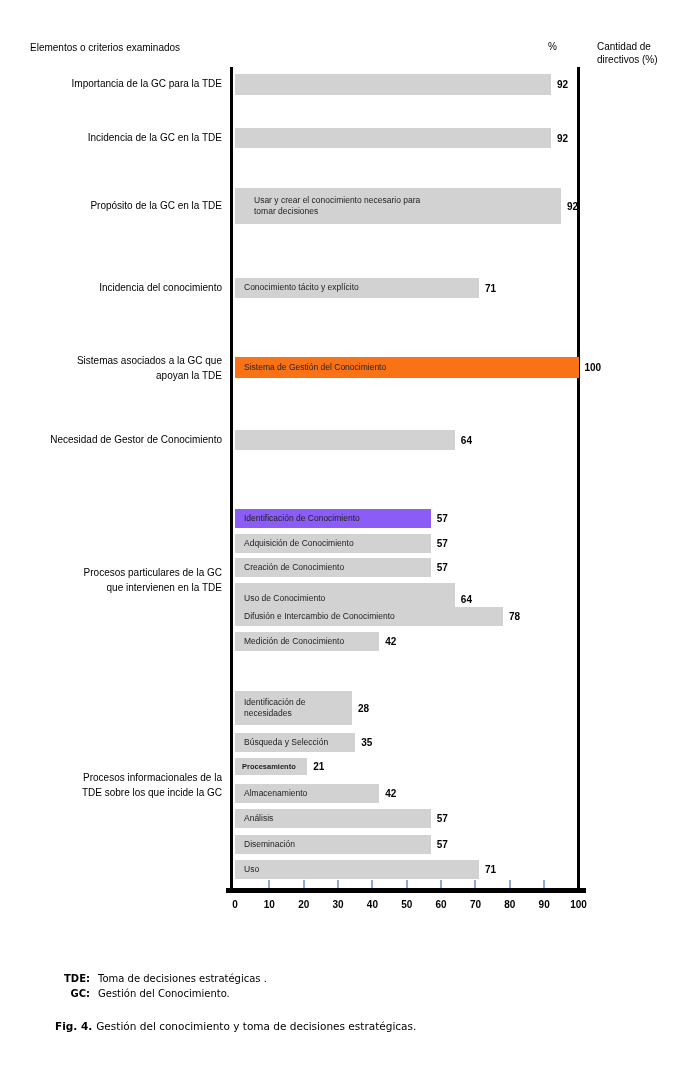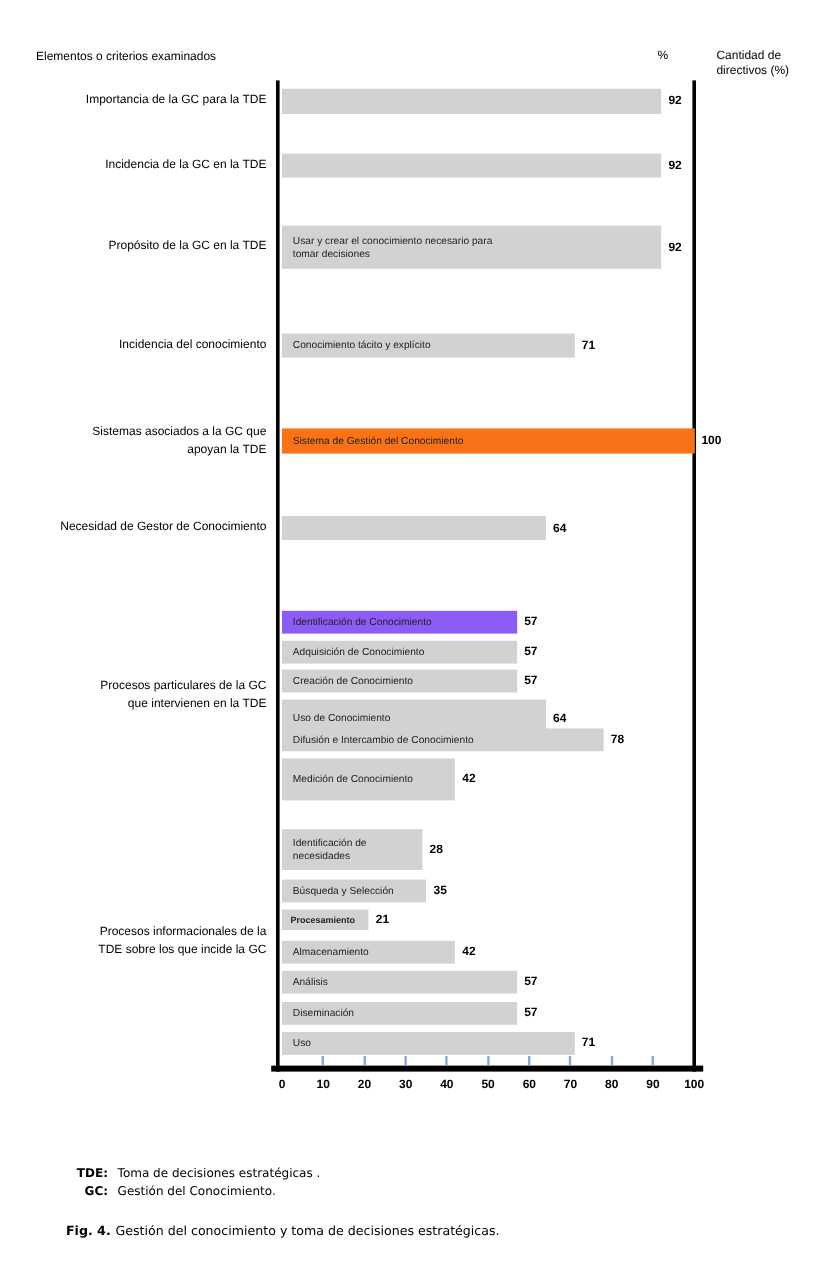--- a/index.html
+++ b/index.html
@@ -51,21 +51,21 @@
     <div class="hline" style="background: rgb(0, 0, 0);"></div>
   <div class="bar-row" style="top: 74px; height: 21px;">
         <div class="bar" style="width: 316.02px; background: rgb(210, 210, 210);"></div>
         <div class="bar-value">92</div>
       </div>
       <div class="bar-row" style="top: 128px; height: 20px;">
         <div class="bar" style="width: 316.02px; background: rgb(210, 210, 210);"></div>
         <div class="bar-value">92</div>
       </div>
       <div class="bar-row" style="top: 188px; height: 36px;">
-        <div class="bar" style="width: 316.02px; background: rgb(210, 210, 210);">
+        <div class="bar" style="width: 316.02px; background: rgb(210, 210, 210); padding-left: 10px;">
           <div class="bar-label">Usar y crear el conocimiento necesario para
 tomar decisiones</div>
         </div>
         <div class="bar-value">92</div>
       </div>
       <div class="bar-row" style="top: 278px; height: 20px;">
         <div class="bar" style="width: 243.885px; background: rgb(210, 210, 210);">
           <div class="bar-label">Conocimiento tácito y explícito</div>
         </div>
         <div class="bar-value">71</div>
@@ -103,21 +103,21 @@
           <div class="bar-label">Uso de Conocimiento</div>
         </div>
         <div class="bar-value">64</div>
       </div>
       <div class="bar-row" style="top: 607px; height: 19px;">
         <div class="bar" style="width: 267.93px; background: rgb(210, 210, 210);">
           <div class="bar-label">Difusión e Intercambio de Conocimiento</div>
         </div>
         <div class="bar-value">78</div>
       </div>
-      <div class="bar-row" style="top: 632px; height: 35px;">
+      <div class="bar-row" style="top: 632px; height: 19px;">
         <div class="bar" style="width: 144.27px; background: rgb(210, 210, 210);">
           <div class="bar-label">Medición de Conocimiento</div>
         </div>
         <div class="bar-value">42</div>
       </div>
       <div class="bar-row" style="top: 691px; height: 34px;">
         <div class="bar" style="width: 117px; background: rgb(210, 210, 210);">
           <div class="bar-label">Identificación de
 necesidades</div>
         </div>

